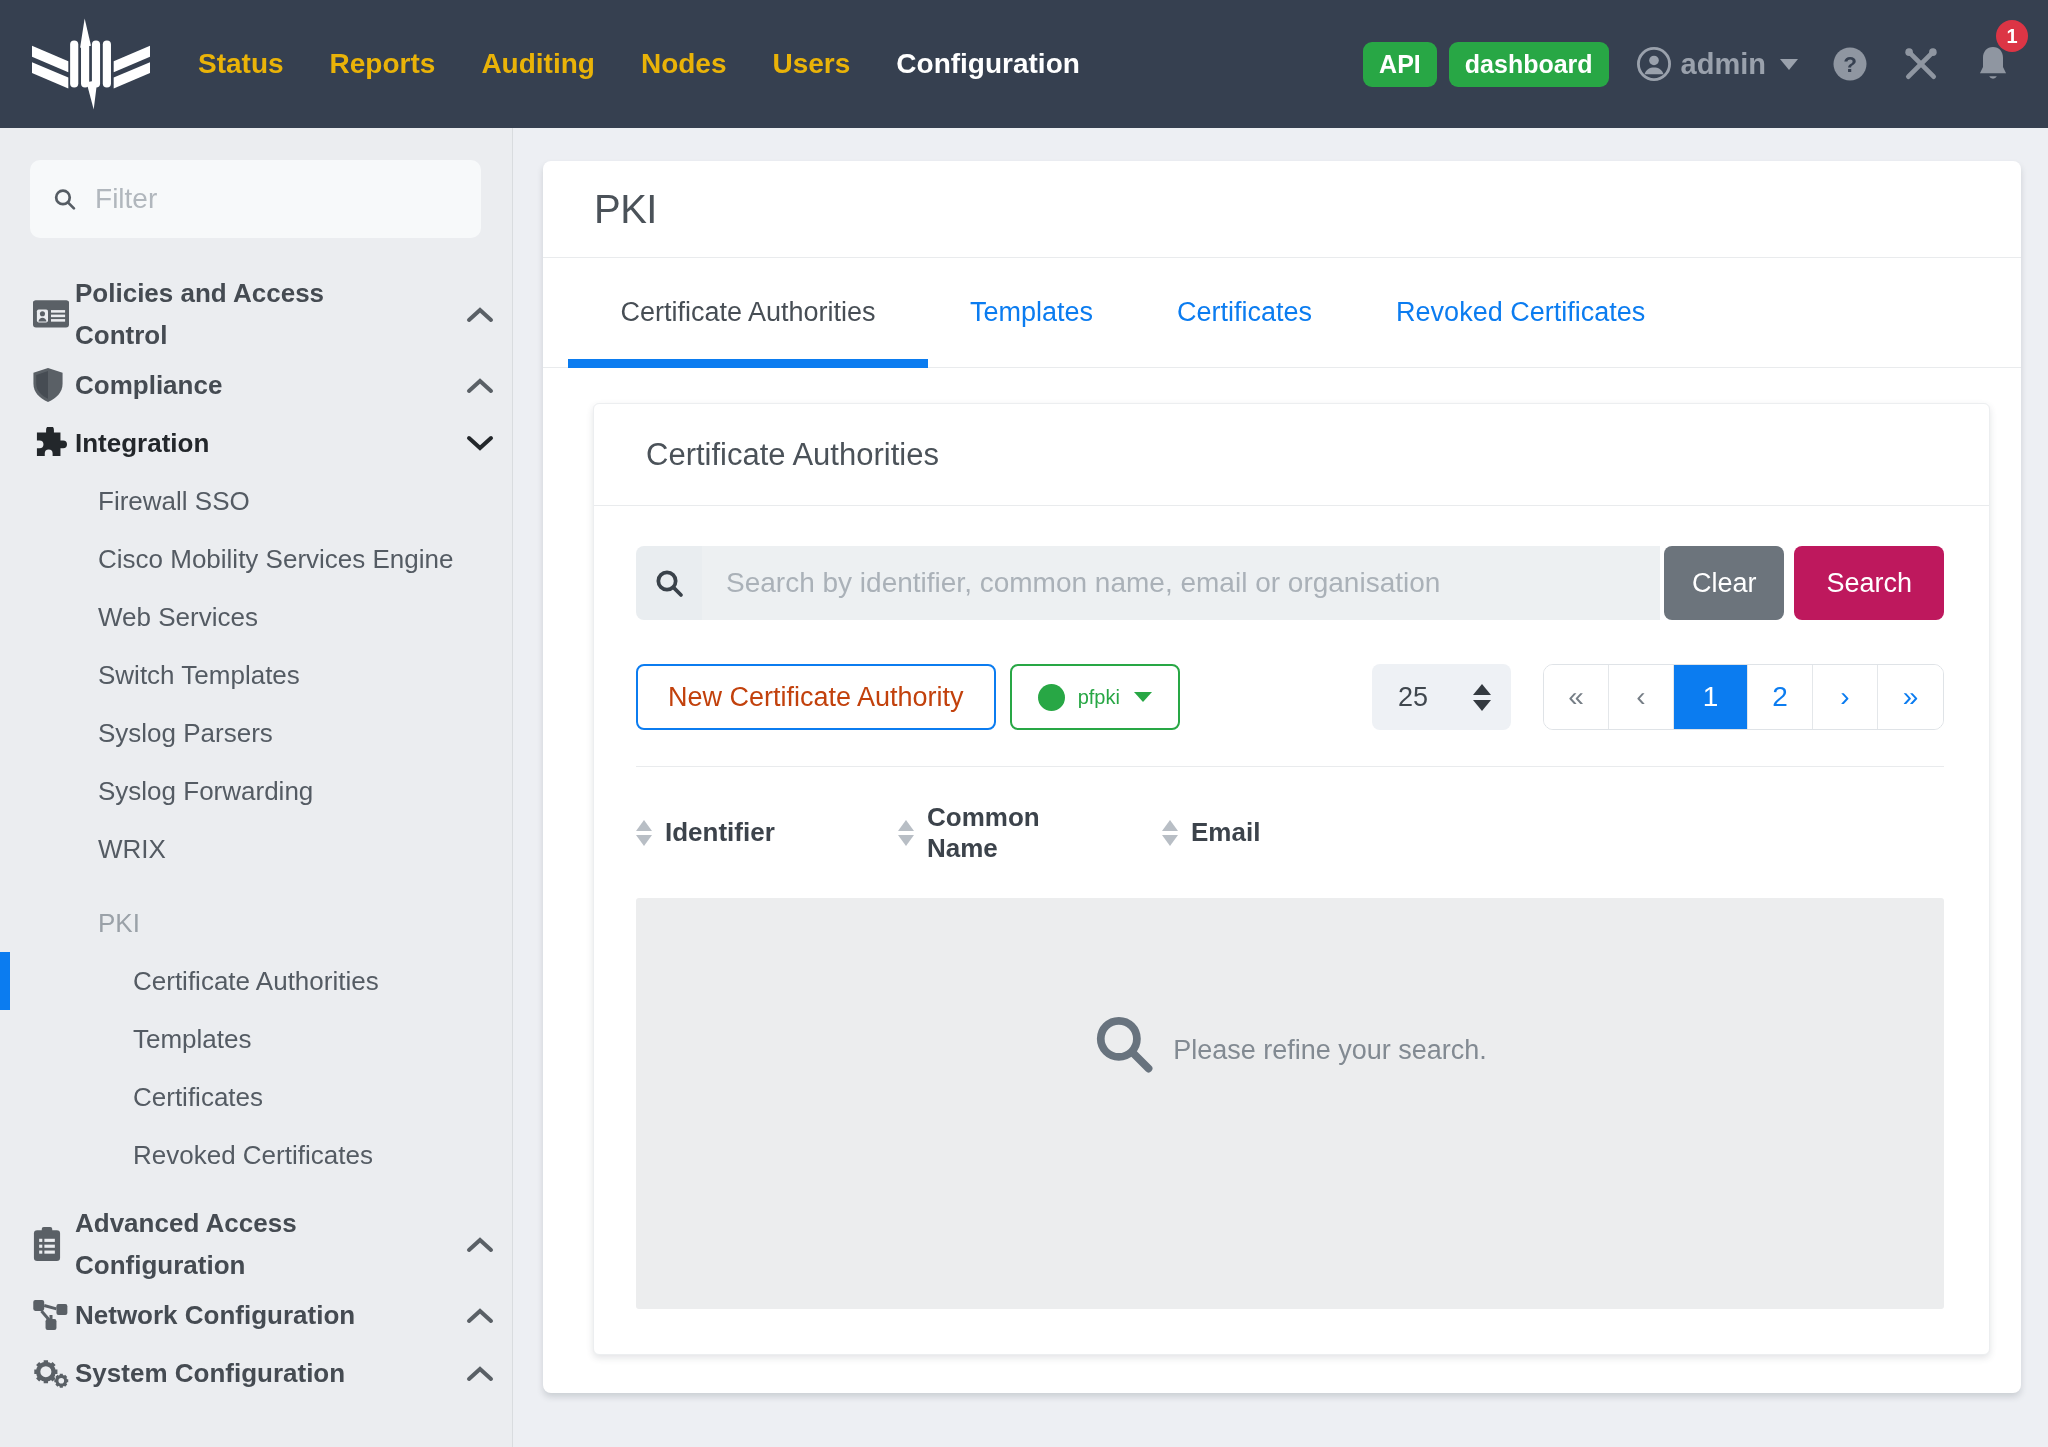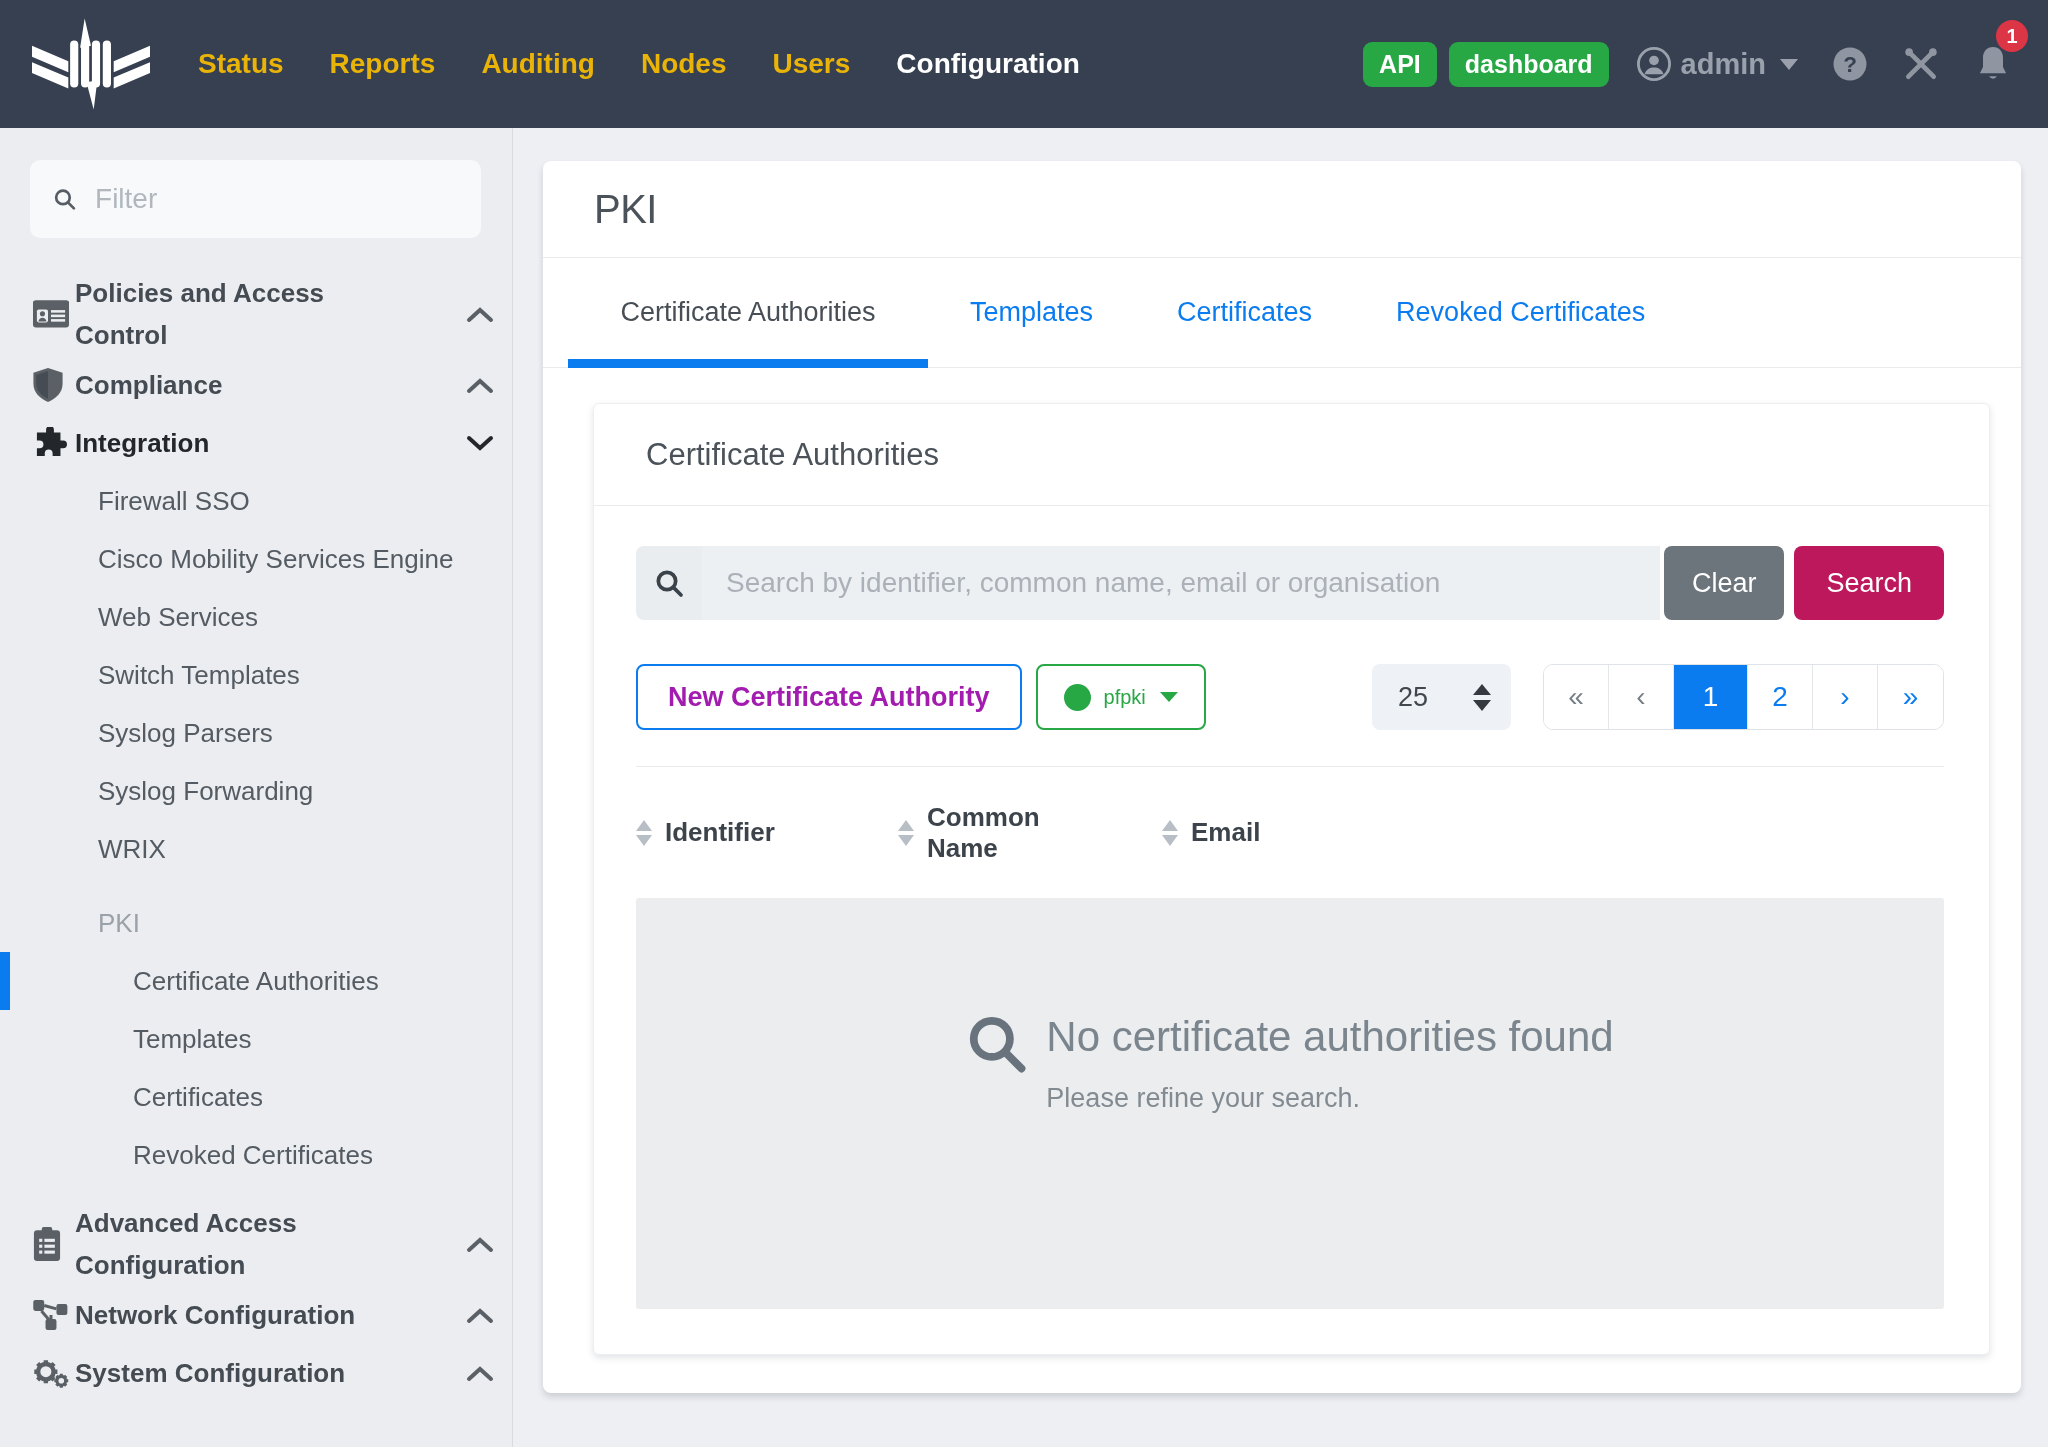--- a/index.html
+++ b/index.html
@@ -117,22 +117,22 @@
     font-family:inherit; color:#495057; padding:0 24px; border-radius:0;
   }
   .ig-input::placeholder { color:#aab1b8; }
   .btn { border:none; font-family:inherit; font-size:27px; border-radius:8px; cursor:pointer; }
   .btn-clear { background:#6c747c; color:#fff; padding:0 28px; margin-left:4px; }
   .btn-search { background:#be185d; color:#fff; padding:0 32px; margin-left:10px; }
 
   
   .action-row { display:flex; align-items:center; height:66px; margin-top:44px; }
   .btn-outline-primary {
-    background:#fff; border:2px solid #0b7cf0; color:#a21caf; height:66px;
-    padding:0 30px; font-size:27px;font-weight:bold;
+    background:#fff; border:2px solid #0b7cf0; color:#c2410c; height:66px;
+    padding:0 30px; font-size:27px;
   }
   .btn-outline-success {
     background:#fff; border:2px solid #28a745; color:#28a745; height:66px;
     padding:0 26px; font-size:20px; margin-left:14px;
     display:flex; align-items:center;
   }
   .dot { width:27px; height:27px; border-radius:50%; background:#28a745; margin-right:13px; }
   .caret-green {
     width:0; height:0; border-left:9px solid transparent; border-right:9px solid transparent;
     border-top:10px solid #28a745; margin-left:14px;
@@ -498,21 +498,20 @@
                 </div>
               </div>
 
               <div class="empty-box">
                 <div class="empty-inner">
                   <svg width="62" height="62" viewBox="0 0 24 24" fill="none" stroke="#68737e" stroke-width="3" stroke-linecap="round">
                     <circle cx="10" cy="10" r="7"></circle>
                       <path d="M15.4 15.4 L21.5 21.5"></path>
                   </svg>
                   <div class="empty-text">
-                    <div class="empty-title">No certificate authorities found</div>
                     <div class="empty-sub">Please refine your search.</div>
                   </div>
                 </div>
               </div>
 
             </div>
           </div>
         </div>
 
       </div>

